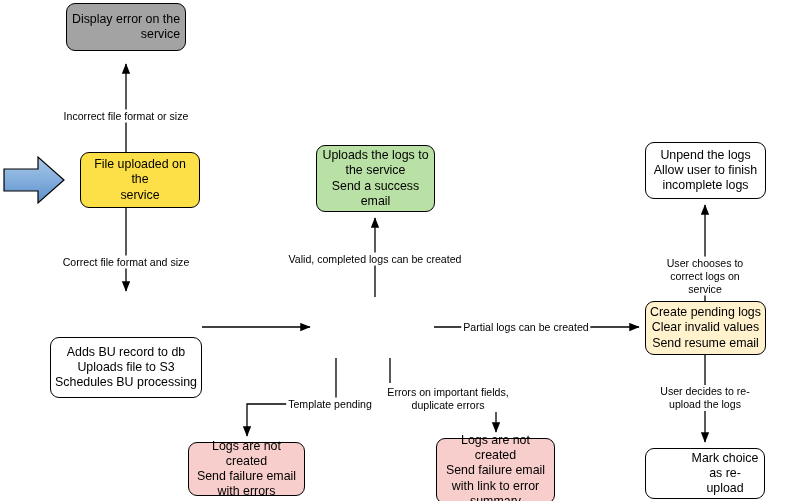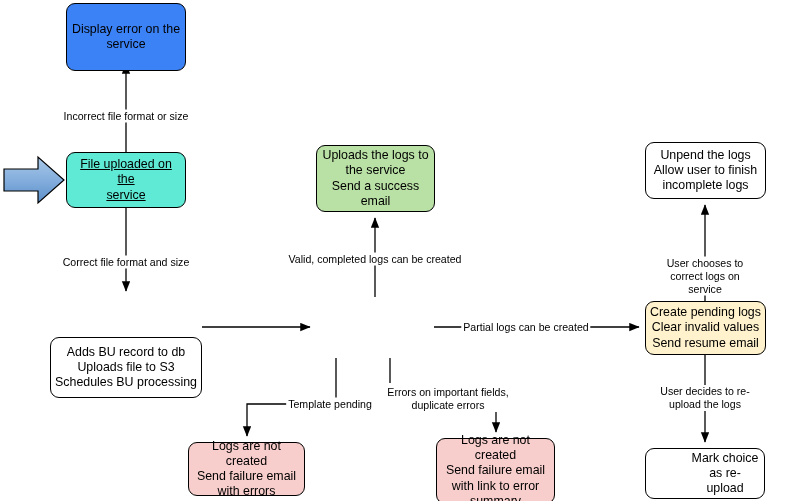--- a/index.html
+++ b/index.html
@@ -84,24 +84,24 @@
     <line x1="705" y1="355" x2="705" y2="442" stroke="#000000" stroke-width="1.3" marker-end="url(#arrow)"></line>
 
     <path d="M 336 358 L 336 404 L 247 404 L 247 436" fill="none" stroke="#000000" stroke-width="1.3" marker-end="url(#arrow)"></path>
 
     <path d="M 390 358 L 390 383" fill="none" stroke="#000000" stroke-width="1.3"></path>
     <line x1="496" y1="412" x2="496" y2="432" stroke="#000000" stroke-width="1.3" marker-end="url(#arrow)"></line>
 
     <path d="M 4 169 L 38 169 L 38 157 L 64 180 L 38 203 L 38 191 L 4 191 Z" fill="url(#ptrgrad)" stroke="#000000" stroke-width="1.2"></path>
   </svg>
 
-  <div class="node" style="left:66px; top:3px; width:120px; height:68px; background:#3b82f6;">Display error on the
+  <div class="node" style="left:66px; top:3px; width:120px; height:48px; background:#a3a3a3;text-align:right;">Display error on the
 service</div>
 
-  <div class="node" style="left:66px; top:152px; width:120px; height:56px; background:#5eead4;text-decoration:underline;">File uploaded on the
+  <div class="node" style="left:80px; top:152px; width:120px; height:56px; background:#fde047;">File uploaded on the
 service</div>
 
   <div class="node" style="left:50px; top:297px; width:152px; height:61px; background:#ffffff;margin-top:40px;">Adds BU record to db
 Uploads file to S3
 Schedules BU processing</div>
 
   <div class="node" style="left:316px; top:145px; width:119px; height:67px; background:#b9e0a5;">Uploads the logs to
 the service
 Send a success
 email</div>

